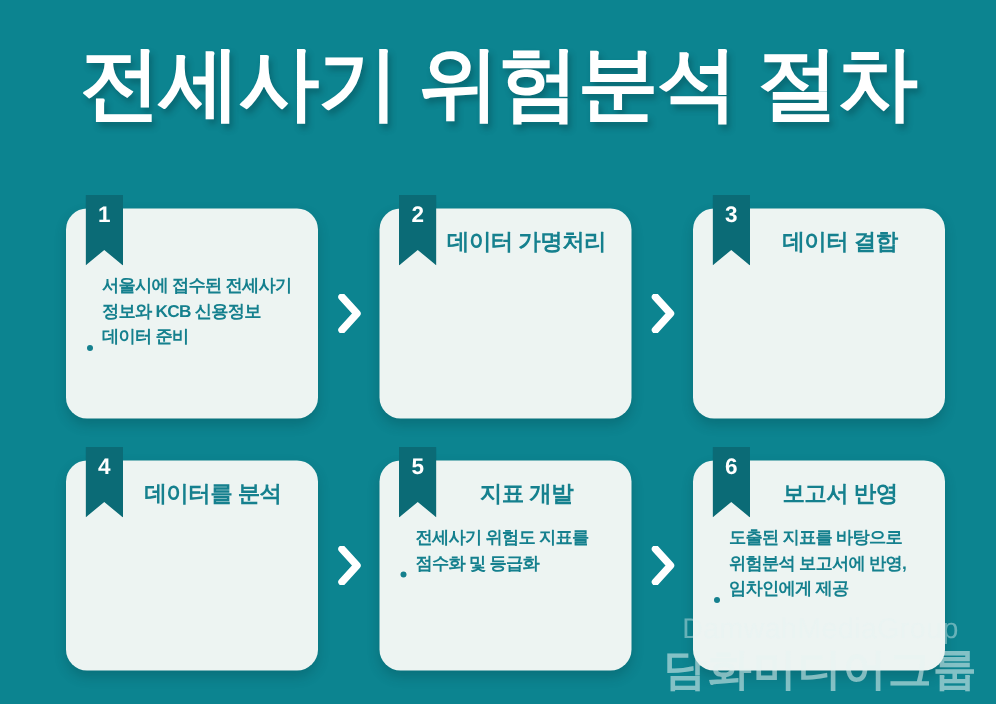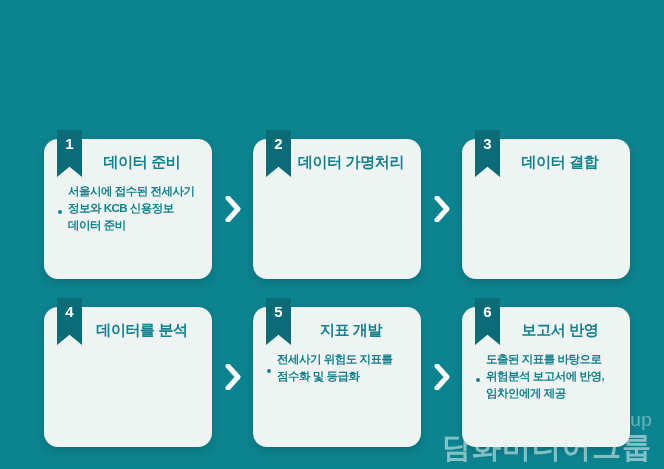--- a/index.html
+++ b/index.html
@@ -127,21 +127,21 @@
     white-space: nowrap;
   }
 
   .card-body {
     position: absolute;
     top: 44px;
     left: 12px;
     width: 148px;
     display: flex;
     flex-direction: row;
-    align-items: center;
+    align-items: flex-end;
   }
   .bullet-dot {
     flex: 0 0 auto;
     width: 4px;
     height: 4px;
     margin: 6px 6px 0 2px;
     border-radius: 50%;
     background: #15808e;
   }
   .card-desc {
@@ -152,21 +152,21 @@
     line-height: 17px;
     letter-spacing: -0.5px;
     word-break: keep-all;
   }
 
   
   .watermark {
     position: absolute;
     right: 12px;
     bottom: 6px;
-    text-align: right;
+    text-align: center;
     pointer-events: none;
     line-height: 1;
   }
   .watermark-latin {
     color: rgba(232, 244, 242, 0.42);
     font-size: 19px;
     font-weight: 400;
     letter-spacing: 0.3px;
     line-height: 22px;
   }
@@ -176,30 +176,32 @@
     font-weight: 700;
     letter-spacing: 1px;
     line-height: 32px;
   }
 </style>
 </head>
 <body>
 
 <div id="infographic">
 
+  <div class="title-bar">
+    <span class="title-text">전세사기 위험분석 절차</span>
+  </div>
 
   <div class="steps-grid">
 
     <div class="step-row row-1">
 
       <div class="card">
         <div class="ribbon">
           <span class="ribbon-number">1</span>
         </div>
-        <div class="card-title">데이터 준비</div>
         <div class="card-body">
           <span class="bullet-dot"></span>
           <span class="card-desc">서울시에 접수된 전세사기 정보와 KCB 신용정보 데이터 준비</span>
         </div>
       </div>
 
       <div class="arrow-gap">
         <span class="chevron-icon">
           <svg width="16" height="26" viewBox="0 0 16 26" aria-hidden="true">
             <path d="M3 2 L13 13 L3 24" fill="none" stroke="currentColor" stroke-width="5" stroke-linecap="round" stroke-linejoin="round"></path>

